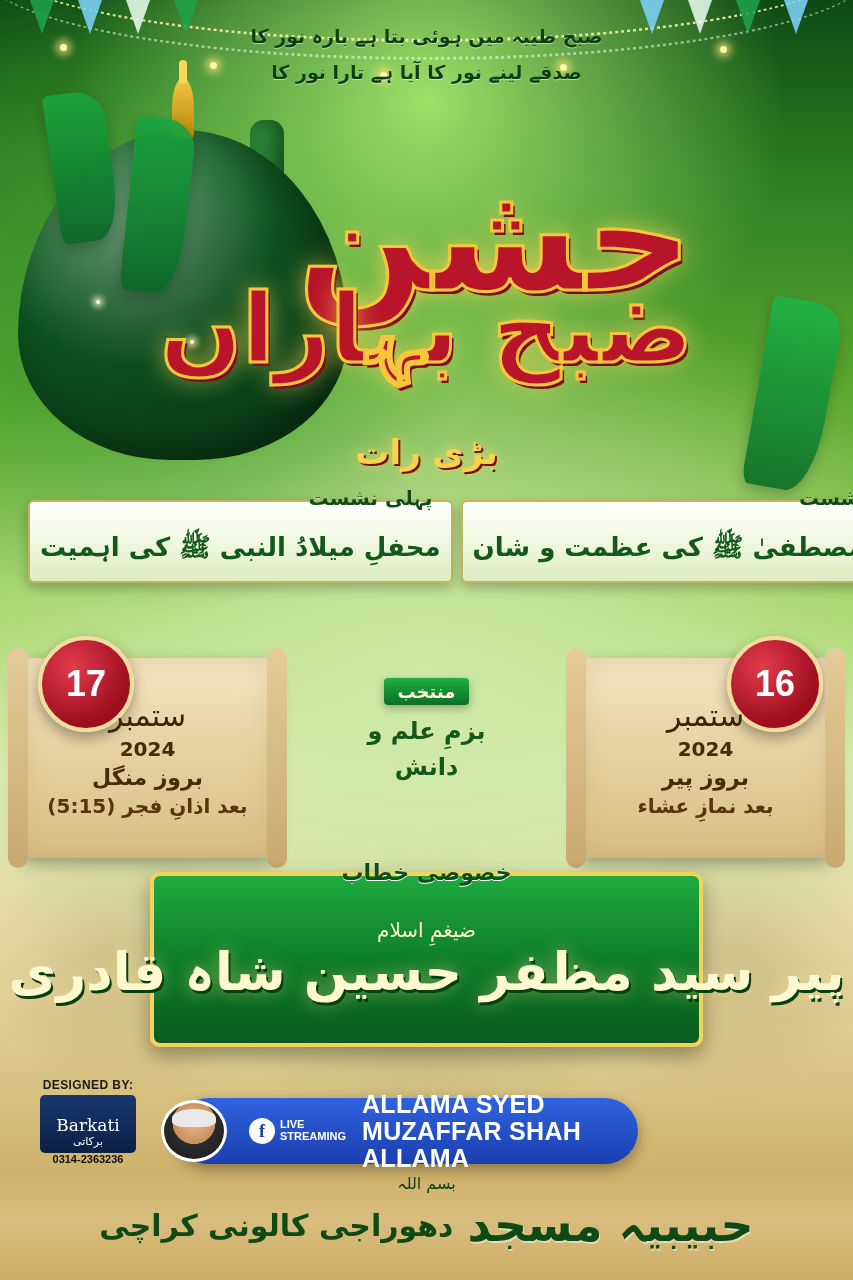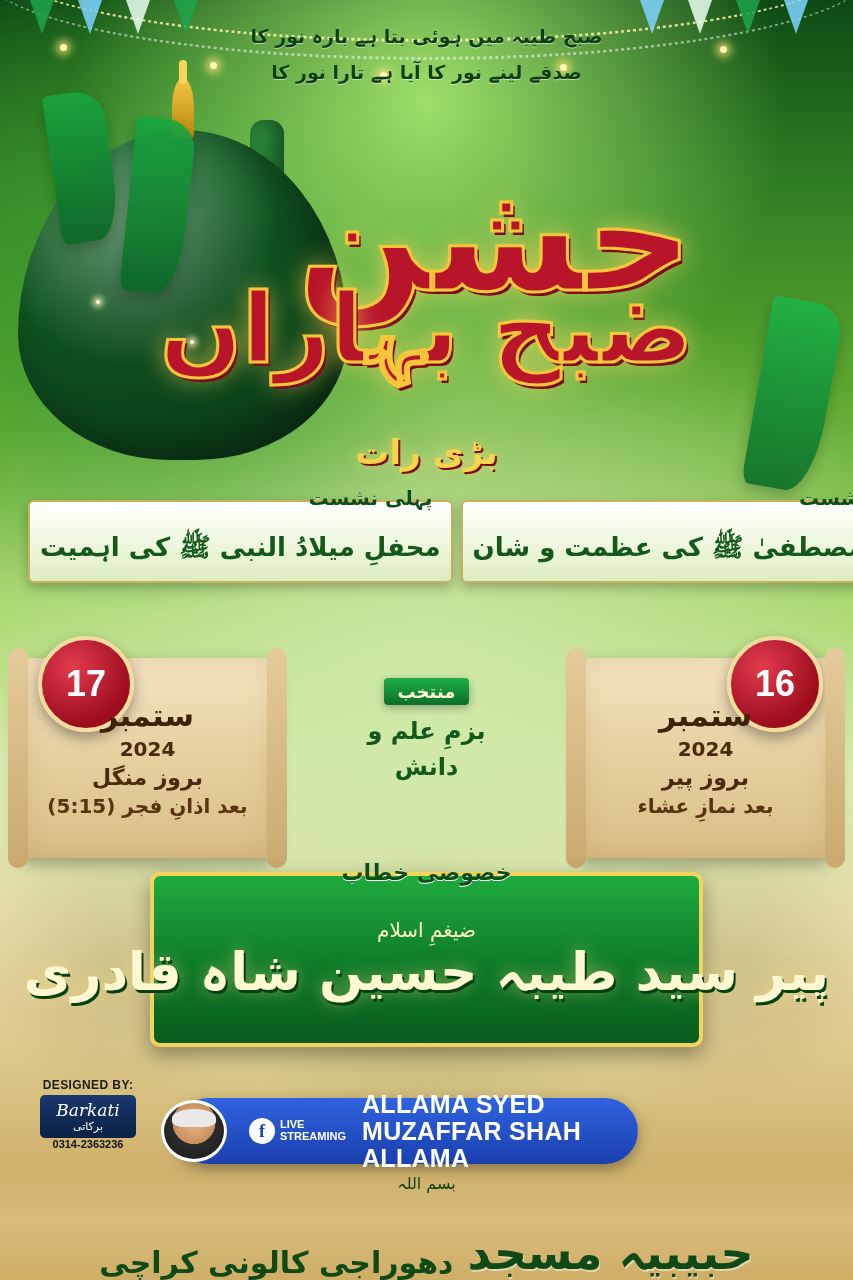--- a/index.html
+++ b/index.html
@@ -179,21 +179,21 @@
   }
   .scroll:before { left: -12px; }
   .scroll:after  { right: -12px; }
   .scroll-inner {
     position: absolute; inset: 14px;
     direction: rtl; text-align: center;
     font-family: "DejaVu Sans", sans-serif;
     color: #4a2a0c;
     display: flex; flex-direction: column; justify-content: center; gap: 4px;
   }
-  .scroll-inner .d-month { font-size: 30px; font-weight: 700; color: #3d2206; }
+  .scroll-inner .d-month { font-size: 30px; font-weight: 400; color: #3d2206; }
   .scroll-inner .d-year  { font-size: 20px; font-weight: 700; }
   .scroll-inner .d-day   { font-size: 22px; font-weight: 700; }
   .scroll-inner .d-time  { font-size: 20px; font-weight: 700; color: #5a3310; }
   .badge {
     position: absolute; top: -22px; width: 96px; height: 96px; border-radius: 50%;
     background: radial-gradient(circle at 35% 30%, #e23b4d, #9c0d1e 70%);
     border: 4px solid #f2dca0;
     color: #fff;
     display: flex; align-items: center; justify-content: center;
     font-size: 36px; font-weight: 700;
@@ -240,21 +240,21 @@
   .designer {
     position: absolute; left: 40px; top: 1078px; width: 96px; text-align: center;
   }
   .designer .dz-lbl {
     font-size: 12px; font-weight: 700; color: #1b1b1b; letter-spacing: .4px;
   }
   .designer .dz-box {
     margin-top: 3px; background: linear-gradient(180deg,#19386e,#0b2146);
     border-radius: 5px; padding: 5px 4px; color: #fff;
   }
-  .designer .dz-name { font-family: "DejaVu Serif", serif; font-style: italic; font-size: 17px; }
+  .designer .dz-name { font-family: "DejaVu Serif", serif; font-size: 17px; margin-top: 15px; }
   .designer .dz-ar { font-family: "DejaVu Sans", sans-serif; font-size: 11px; }
   .designer .dz-phone {
     margin-top: 0; font-size: 11px; font-weight: 700; color: #111;
   }
   
   .livebar {
     position: absolute; left: 175px; right: 215px; top: 1098px; height: 66px;
     background: linear-gradient(180deg, #2f63e0 0%, #1b3fae 100%);
     border-radius: 33px;
     display: flex; align-items: center; padding-left: 74px;
@@ -281,21 +281,21 @@
   }
   .fb-text { color: #fff; font-size: 11px; font-weight: 700; line-height: 1.05; }
   .live-name {
     color: #fff; font-weight: 700; font-size: 25px; line-height: 1.08;
     letter-spacing: .3px; margin-left: 6px;
   }
   
   .footer {
     position: absolute; left: 0; right: 0; bottom: 0; height: 110px;
     background: linear-gradient(180deg, rgba(214,180,112,0) 0%, #d8bd7e 45%, #cfae66 100%);
-    display: flex; align-items: flex-end; justify-content: center;
+    display: flex; align-items: center; justify-content: center;
     direction: rtl;
   }
   .f-name {
     font-family: "DejaVu Sans", sans-serif;
     font-size: 46px; font-weight: 700; color: #0f4a16;
     text-shadow: 1px 2px 0 rgba(255,255,255,.45);
     white-space: nowrap;
   }
   .f-sub {
     font-family: "DejaVu Sans", sans-serif;
@@ -400,21 +400,21 @@
         <div class="d-day">بروز منگل</div>
         <div class="d-time">بعد اذانِ فجر (5:15)</div>
       </div>
     </div>
 
   </div>
 
   <div class="speaker-panel">
     <div class="sp-top">خصوصی خطاب</div>
     <div class="sp-sub">ضیغمِ اسلام</div>
-    <div class="sp-name">پیر سید طیبہ حسین شاہ قادری</div>
+    <div class="sp-name">پیر سید مظفر حسین شاہ قادری</div>
   </div>
 
   <div class="designer">
     <div class="dz-lbl">DESIGNED BY:</div>
     <div class="dz-box">
       <div class="dz-name">Barkati</div>
       <div class="dz-ar">برکاتی</div>
     </div>
     <div class="dz-phone">0314-2363236</div>
   </div>

